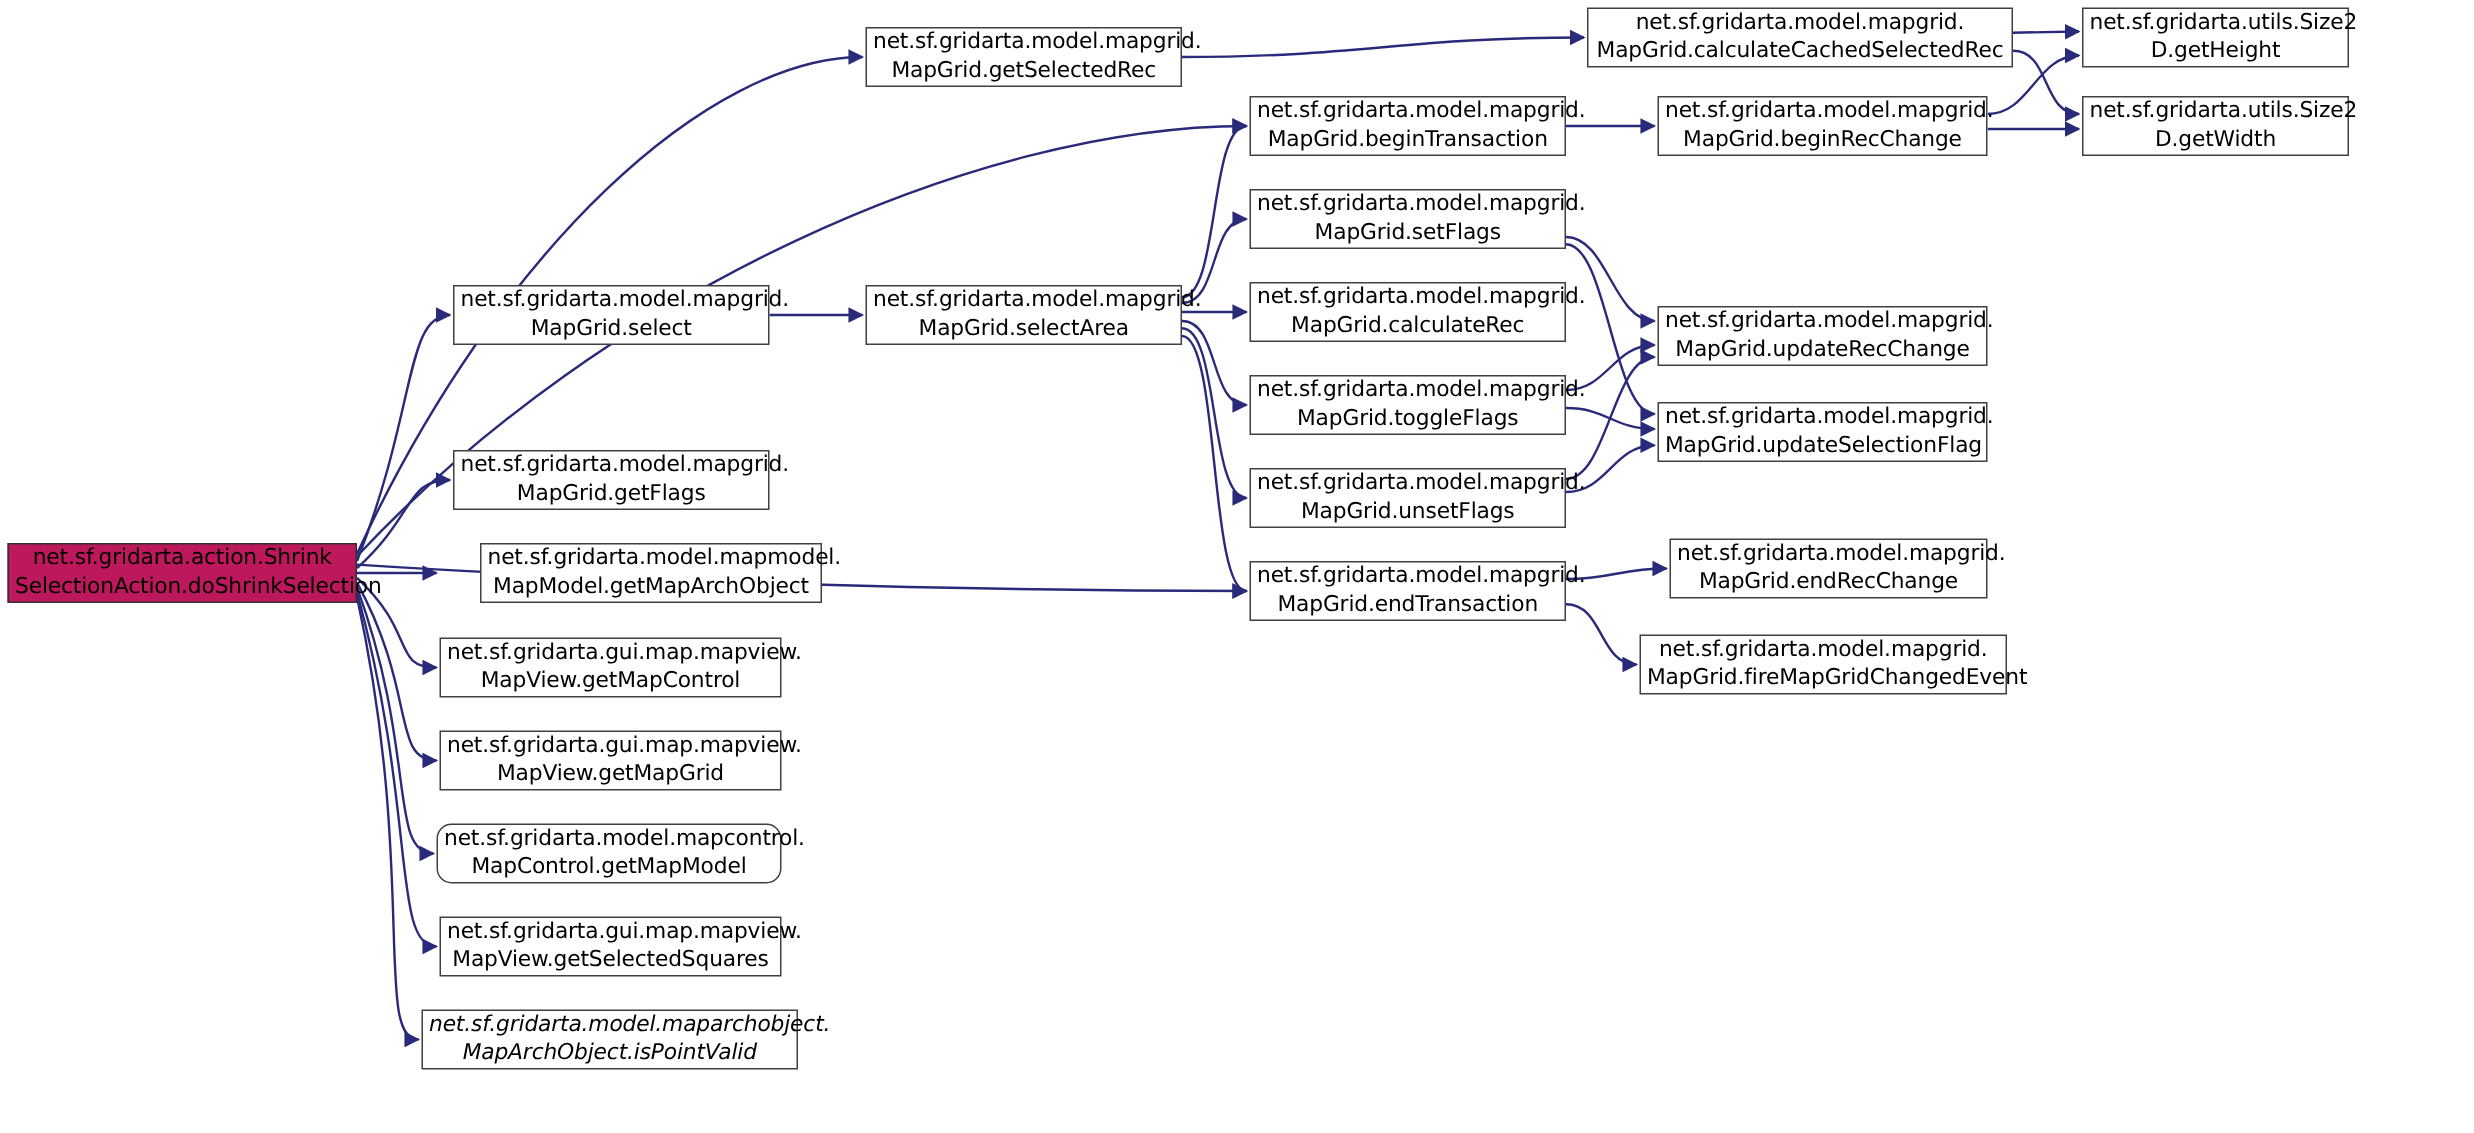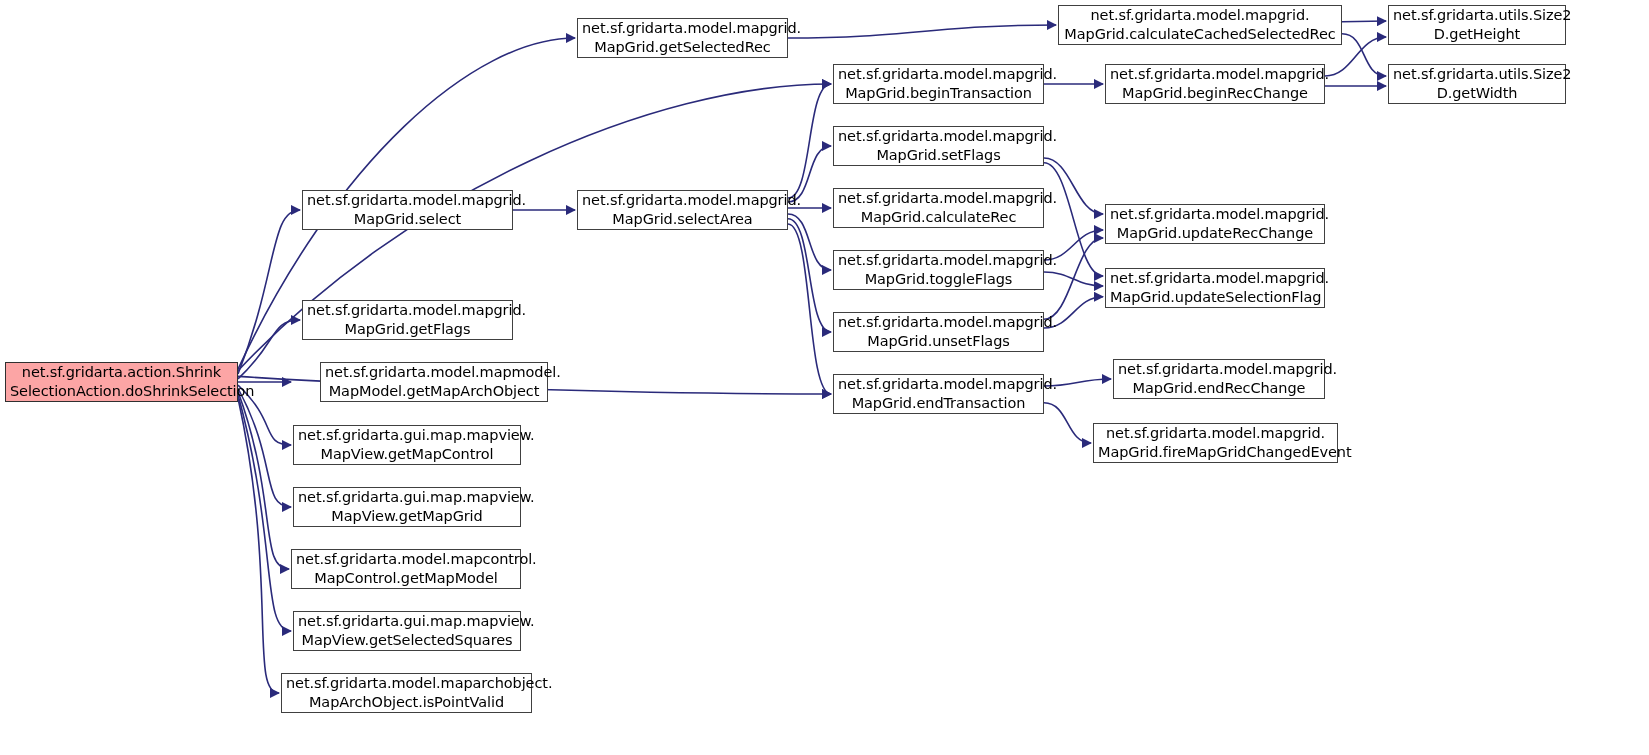--- a/index.html
+++ b/index.html
@@ -33,21 +33,21 @@
     justify-content: center;
     text-align: center;
     font-size: 14.5px;
     line-height: 1.28;
     color: #000000;
     letter-spacing: -0.1px;
     white-space: pre-line;
     padding: 0 4px;
   }
   .node.root {
-    background: #fca5a5;
+    background: #be185d;
     border: 1px solid #303030;
   }
   .node-label {
     display: block;
     width: 100%;
     white-space: pre-line;
   }
 </style>
 </head>
 <body>
@@ -116,25 +116,25 @@
       <div class="node" style="left: 833px; top: 374px; width: 211px; height: 40px;"><span class="node-label">net.sf.gridarta.model.mapgrid.
 MapGrid.endTransaction</span></div>
       <div class="node" style="left: 302px; top: 300px; width: 211px; height: 40px;"><span class="node-label">net.sf.gridarta.model.mapgrid.
 MapGrid.getFlags</span></div>
       <div class="node" style="left: 293px; top: 362px; width: 228px; height: 40px; margin-left: 27px;"><span class="node-label">net.sf.gridarta.model.mapmodel.
 MapModel.getMapArchObject</span></div>
       <div class="node" style="left: 293px; top: 425px; width: 228px; height: 40px;"><span class="node-label">net.sf.gridarta.gui.map.mapview.
 MapView.getMapControl</span></div>
       <div class="node" style="left: 293px; top: 487px; width: 228px; height: 40px;"><span class="node-label">net.sf.gridarta.gui.map.mapview.
 MapView.getMapGrid</span></div>
-      <div class="node" style="left: 291px; top: 549px; width: 230px; height: 40px;"><span class="node-label">net.sf.gridarta.model.mapcontrol.
+      <div class="node" style="left: 291px; top: 549px; width: 230px; height: 40px; border-radius: 10px;"><span class="node-label">net.sf.gridarta.model.mapcontrol.
 MapControl.getMapModel</span></div>
       <div class="node" style="left: 293px; top: 611px; width: 228px; height: 40px;"><span class="node-label">net.sf.gridarta.gui.map.mapview.
 MapView.getSelectedSquares</span></div>
-      <div class="node" style="left: 281px; top: 673px; width: 251px; height: 40px;"><span class="node-label">net.sf.gridarta.model.maparchobject.
+      <div class="node" style="left: 281px; top: 673px; width: 251px; height: 40px; font-style: italic;"><span class="node-label">net.sf.gridarta.model.maparchobject.
 MapArchObject.isPointValid</span></div>
       <div class="node" style="left: 1058px; top: 5px; width: 284px; height: 40px;"><span class="node-label">net.sf.gridarta.model.mapgrid.
 MapGrid.calculateCachedSelectedRec</span></div>
       <div class="node" style="left: 1105px; top: 64px; width: 220px; height: 40px;"><span class="node-label">net.sf.gridarta.model.mapgrid.
 MapGrid.beginRecChange</span></div>
       <div class="node" style="left: 1388px; top: 5px; width: 178px; height: 40px;"><span class="node-label">net.sf.gridarta.utils.Size2
 D.getHeight</span></div>
       <div class="node" style="left: 1388px; top: 64px; width: 178px; height: 40px;"><span class="node-label">net.sf.gridarta.utils.Size2
 D.getWidth</span></div>
       <div class="node" style="left: 1105px; top: 204px; width: 220px; height: 40px;"><span class="node-label">net.sf.gridarta.model.mapgrid.

